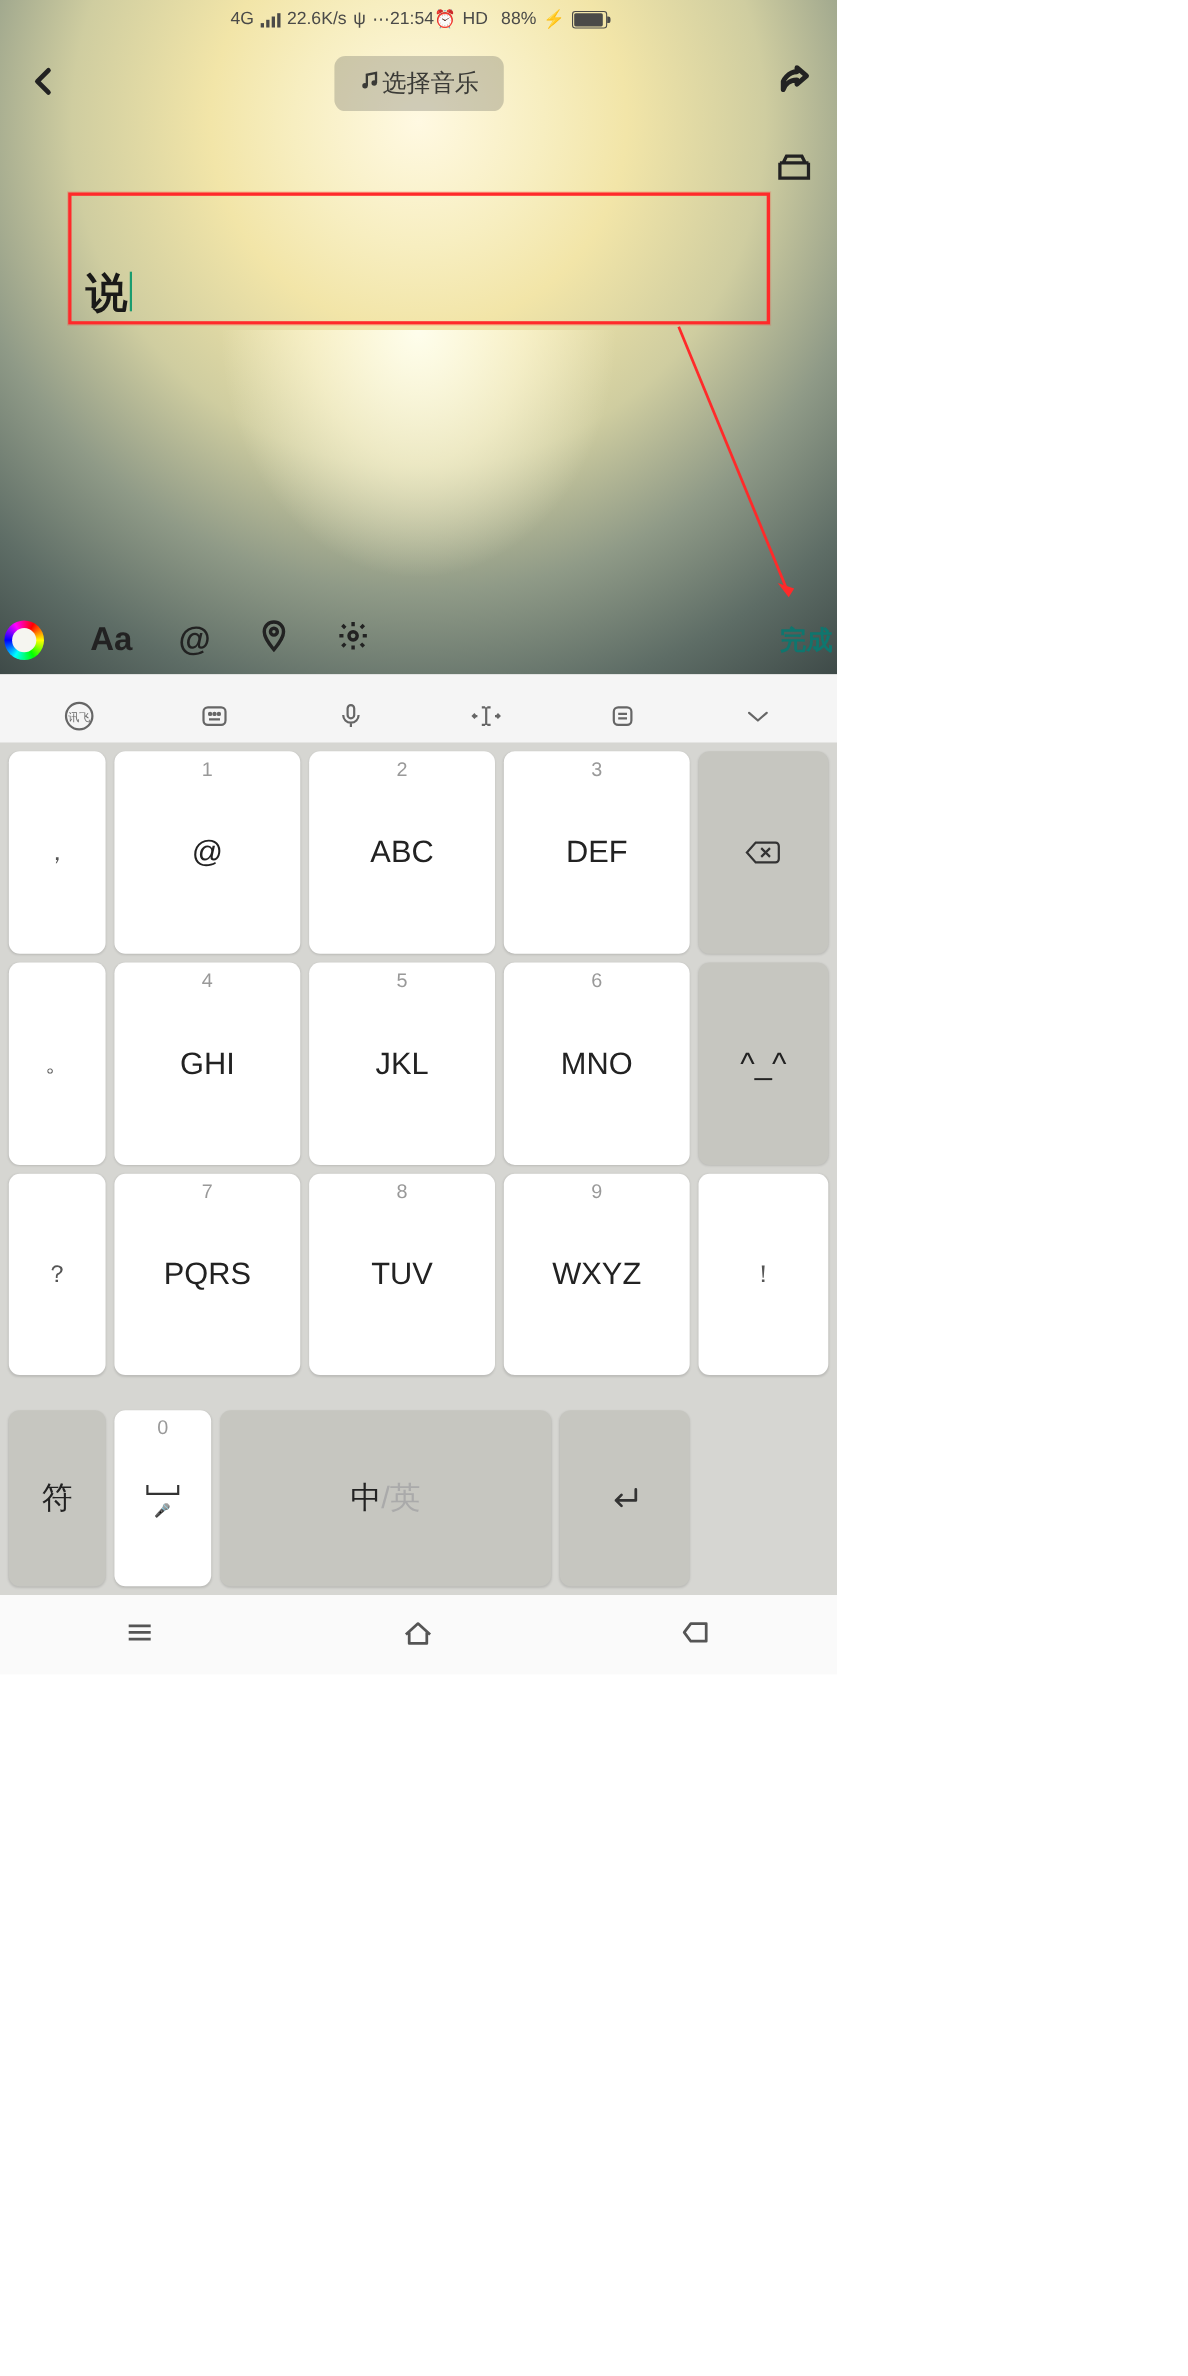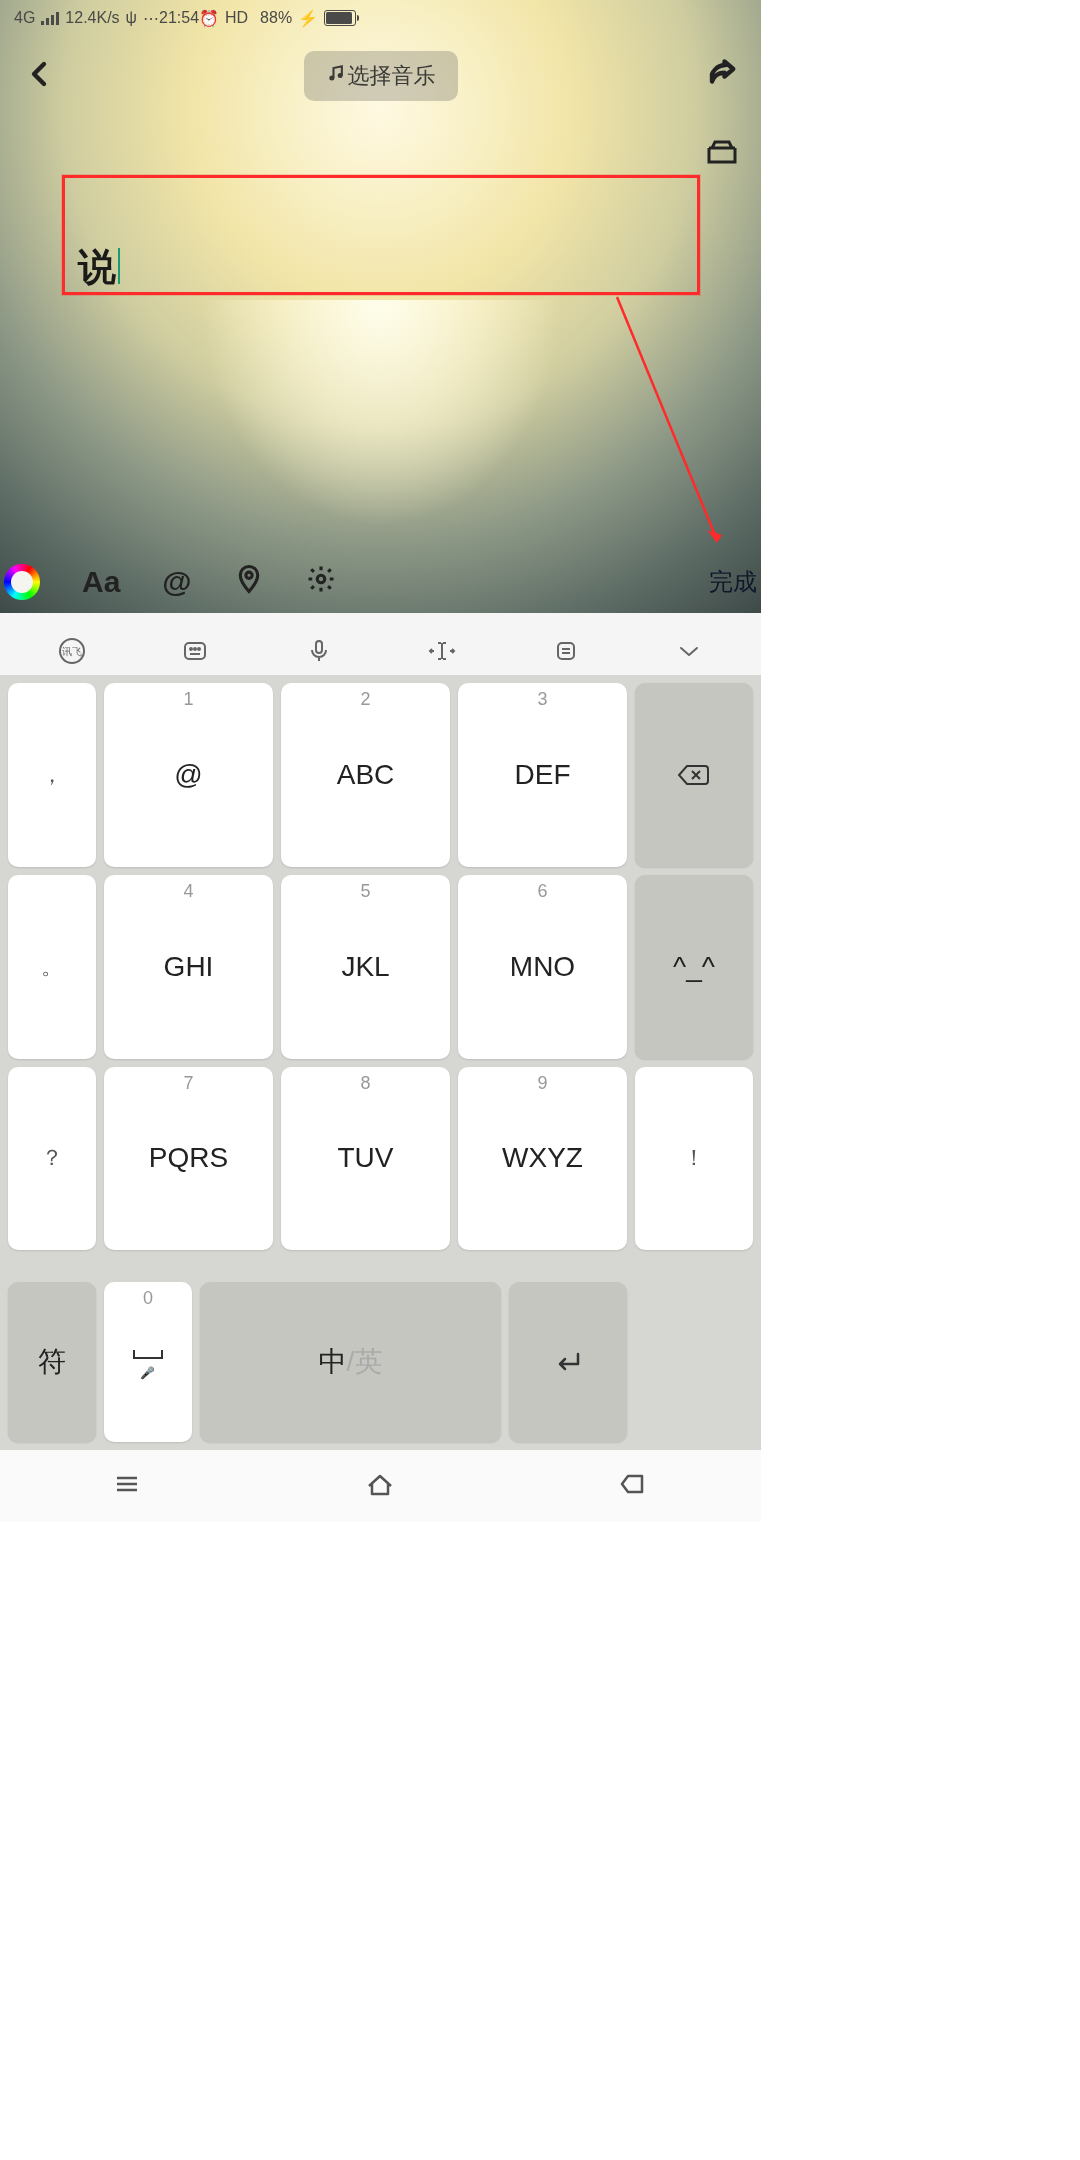--- a/index.html
+++ b/index.html
@@ -1,20 +1,20 @@
 <!DOCTYPE html>
 <html><head>
 <meta charset="utf-8">
 <style>
 *{margin:0;padding:0;box-sizing:border-box;font-family:-apple-system,"PingFang SC","Microsoft YaHei",sans-serif}
 html,body{width:761px;height:1522px;overflow:hidden}
 .screen{position:relative;width:761px;height:1522px;background:#d6d6d2}
 .bg{position:absolute;inset:0;height:613px;background:radial-gradient(circle at 50% 18%,#fff9e2 0%,#f7eec0 18%,#f2e5a8 30%,#cfcda0 50%,#8f9a87 68%,#5e6d66 85%,#3e4a48 100%)}
 .bg::after{content:"";position:absolute;left:0;right:0;top:300px;height:313px;background:radial-gradient(ellipse 240px 300px at 50% 0%,rgba(255,255,240,.95),rgba(255,250,220,.6) 40%,rgba(255,250,220,0) 75%)}
-.status{position:absolute;top:0;left:0;right:0;height:36px;display:flex;align-items:center;justify-content:flex-start;padding:0 14px;font-size:16px;color:#4a4a48;font-weight:500}
+.status{position:absolute;top:0;left:0;right:0;height:36px;display:flex;align-items:center;justify-content:center;padding:0 14px;font-size:16px;color:#4a4a48;font-weight:500}
 .status .l,.status .r{display:flex;align-items:center;gap:6px}
 .sig{display:inline-flex;align-items:flex-end;gap:2px;height:14px}
 .sig i{width:3px;background:#4a4a48;display:block}
 .sig i:nth-child(1){height:4px}.sig i:nth-child(2){height:7px}.sig i:nth-child(3){height:10px}.sig i:nth-child(4){height:13px}
 .batt{display:inline-flex;align-items:center}
 .batt-body{width:32px;height:16px;border:1.5px solid #4a4a48;border-radius:3px;position:relative}
 .batt-body::after{content:"";position:absolute;right:-4px;top:4px;width:2.5px;height:6px;background:#4a4a48;border-radius:0 2px 2px 0}
 .batt-fill{position:absolute;left:1px;top:1px;bottom:1px;width:88%;background:#4a4a48;border-radius:1.5px}
 .topbar{position:absolute;top:44px;left:0;right:0;height:64px;display:flex;align-items:center;justify-content:space-between;padding:0 24px}
 .back svg,.share svg{width:30px;height:30px;fill:none;stroke:#222;stroke-width:3.5}
@@ -23,21 +23,21 @@
 .crop svg{width:30px;height:26px;fill:none;stroke:#222;stroke-width:3}
 .highlight{position:absolute;left:62px;top:175px;width:638px;height:120px;border:3px solid #ff2a2a;box-shadow:0 0 0 1px rgba(255,42,42,.2)}
 .post-text{position:absolute;left:78px;top:186px;width:600px;font-size:38px;font-weight:700;color:#1a1a18;line-height:54px}
 .cursor{display:inline-block;width:2px;height:36px;background:#1a9c6f;vertical-align:-4px;margin-left:2px}
 .arrow-line{position:absolute;left:612px;top:295px;width:120px;height:260px;pointer-events:none}
 .toolbar{position:absolute;top:551px;left:0;right:0;height:62px;display:flex;align-items:center;padding:0 4px;gap:42px}
 .color-wheel{width:36px;height:36px;border-radius:50%;background:conic-gradient(#ff0080,#ff0000,#ff8000,#ffff00,#80ff00,#00ff00,#00ff80,#00ffff,#0080ff,#0000ff,#8000ff,#ff00ff,#ff0080);position:relative}
 .color-wheel::after{content:"";position:absolute;inset:7px;border-radius:50%;background:#f5f5f0}
 .tb-ico{font-size:30px;color:#222;font-weight:600}
 .tb-ico svg{width:30px;height:30px;fill:none;stroke:#222;stroke-width:2.5}
-.done{margin-left:auto;font-size:24px;color:#0f172a;font-weight:400}
+.done{margin-left:auto;font-size:24px;color:#0f766e;font-weight:700}
 .kbrow{position:absolute;top:613px;left:0;right:0;height:80px;background:#f5f5f5;display:flex;align-items:center;justify-content:space-around;padding:0 10px}
 .kbrow svg{width:28px;height:28px;fill:none;stroke:#666;stroke-width:2}
 .kbd{position:absolute;top:675px;left:0;right:0;bottom:72px;background:#d6d6d2;padding:8px;display:grid;grid-template-columns:88px 1fr 1fr 1fr 118px;grid-template-rows:repeat(4,1fr);gap:8px}
 .key{background:#fff;border-radius:10px;display:flex;flex-direction:column;align-items:center;justify-content:center;font-size:28px;color:#222;position:relative;box-shadow:0 1px 2px rgba(0,0,0,.12)}
 .key .sub{position:absolute;top:6px;font-size:18px;color:#999}
 .key.gray{background:#c6c6c0}
 .key.side{font-size:22px;color:#555}
 .key .mic{font-size:12px;color:#aaa;margin-top:2px}
 .key .zhen .en{color:#aaa}
 .navbar{position:absolute;bottom:0;left:0;right:0;height:72px;background:#fafafa;display:flex;align-items:center;justify-content:space-around}
@@ -51,21 +51,21 @@
 
   <div class="status">
     <div class="l">
       <span>4G</span>
       <span class="sig">
           <i></i>
           <i></i>
           <i></i>
           <i></i>
         </span>
-      <span>12.4K/s</span>
+      <span>22.6K/s</span>
       <span>ψ</span>
       <span>⋯</span>
     </div>
     <div>21:54</div>
     <div class="r">
       <span>⏰</span>
       <span>HD</span>
       <span>
         <svg viewBox="0 0 24 24">
             <path d="M3 9c5-5 13-5 18 0M6 12c3.5-3.5 8.5-3.5 12 0M9 15c1.8-1.8 4.2-1.8 6 0M12 18h0" stroke="#4a4a48" stroke-width="2" fill="none" stroke-linecap="round"></path>

